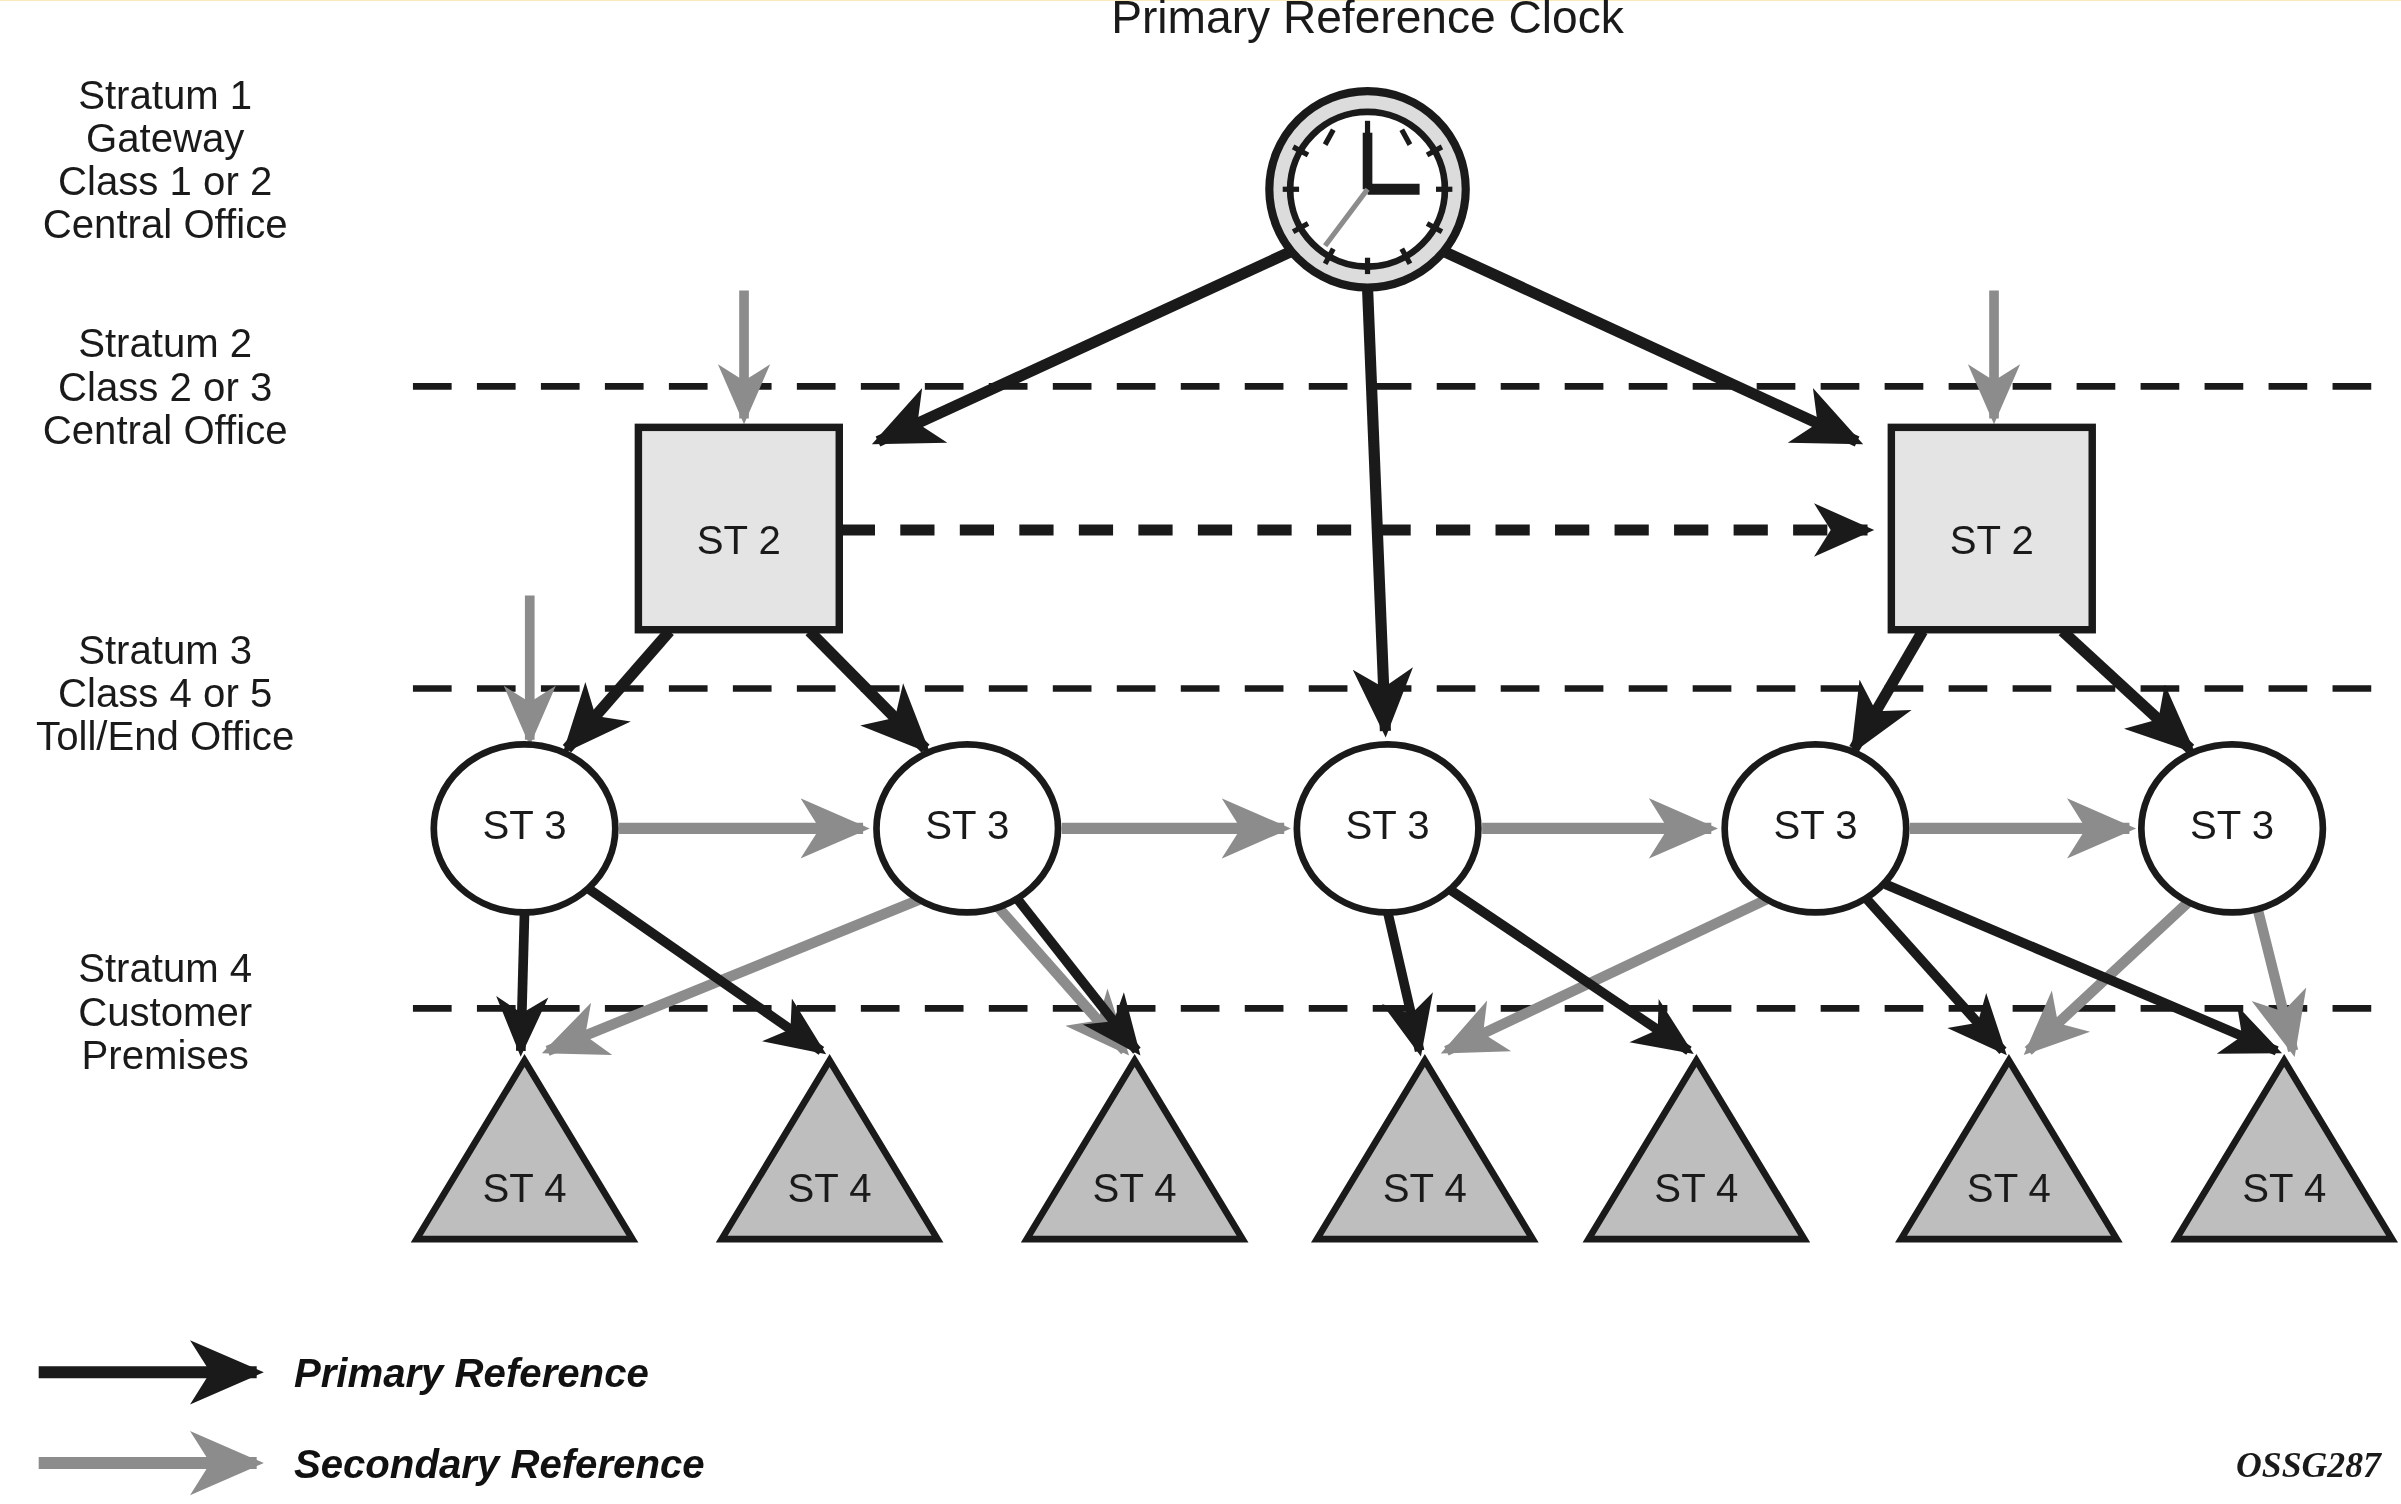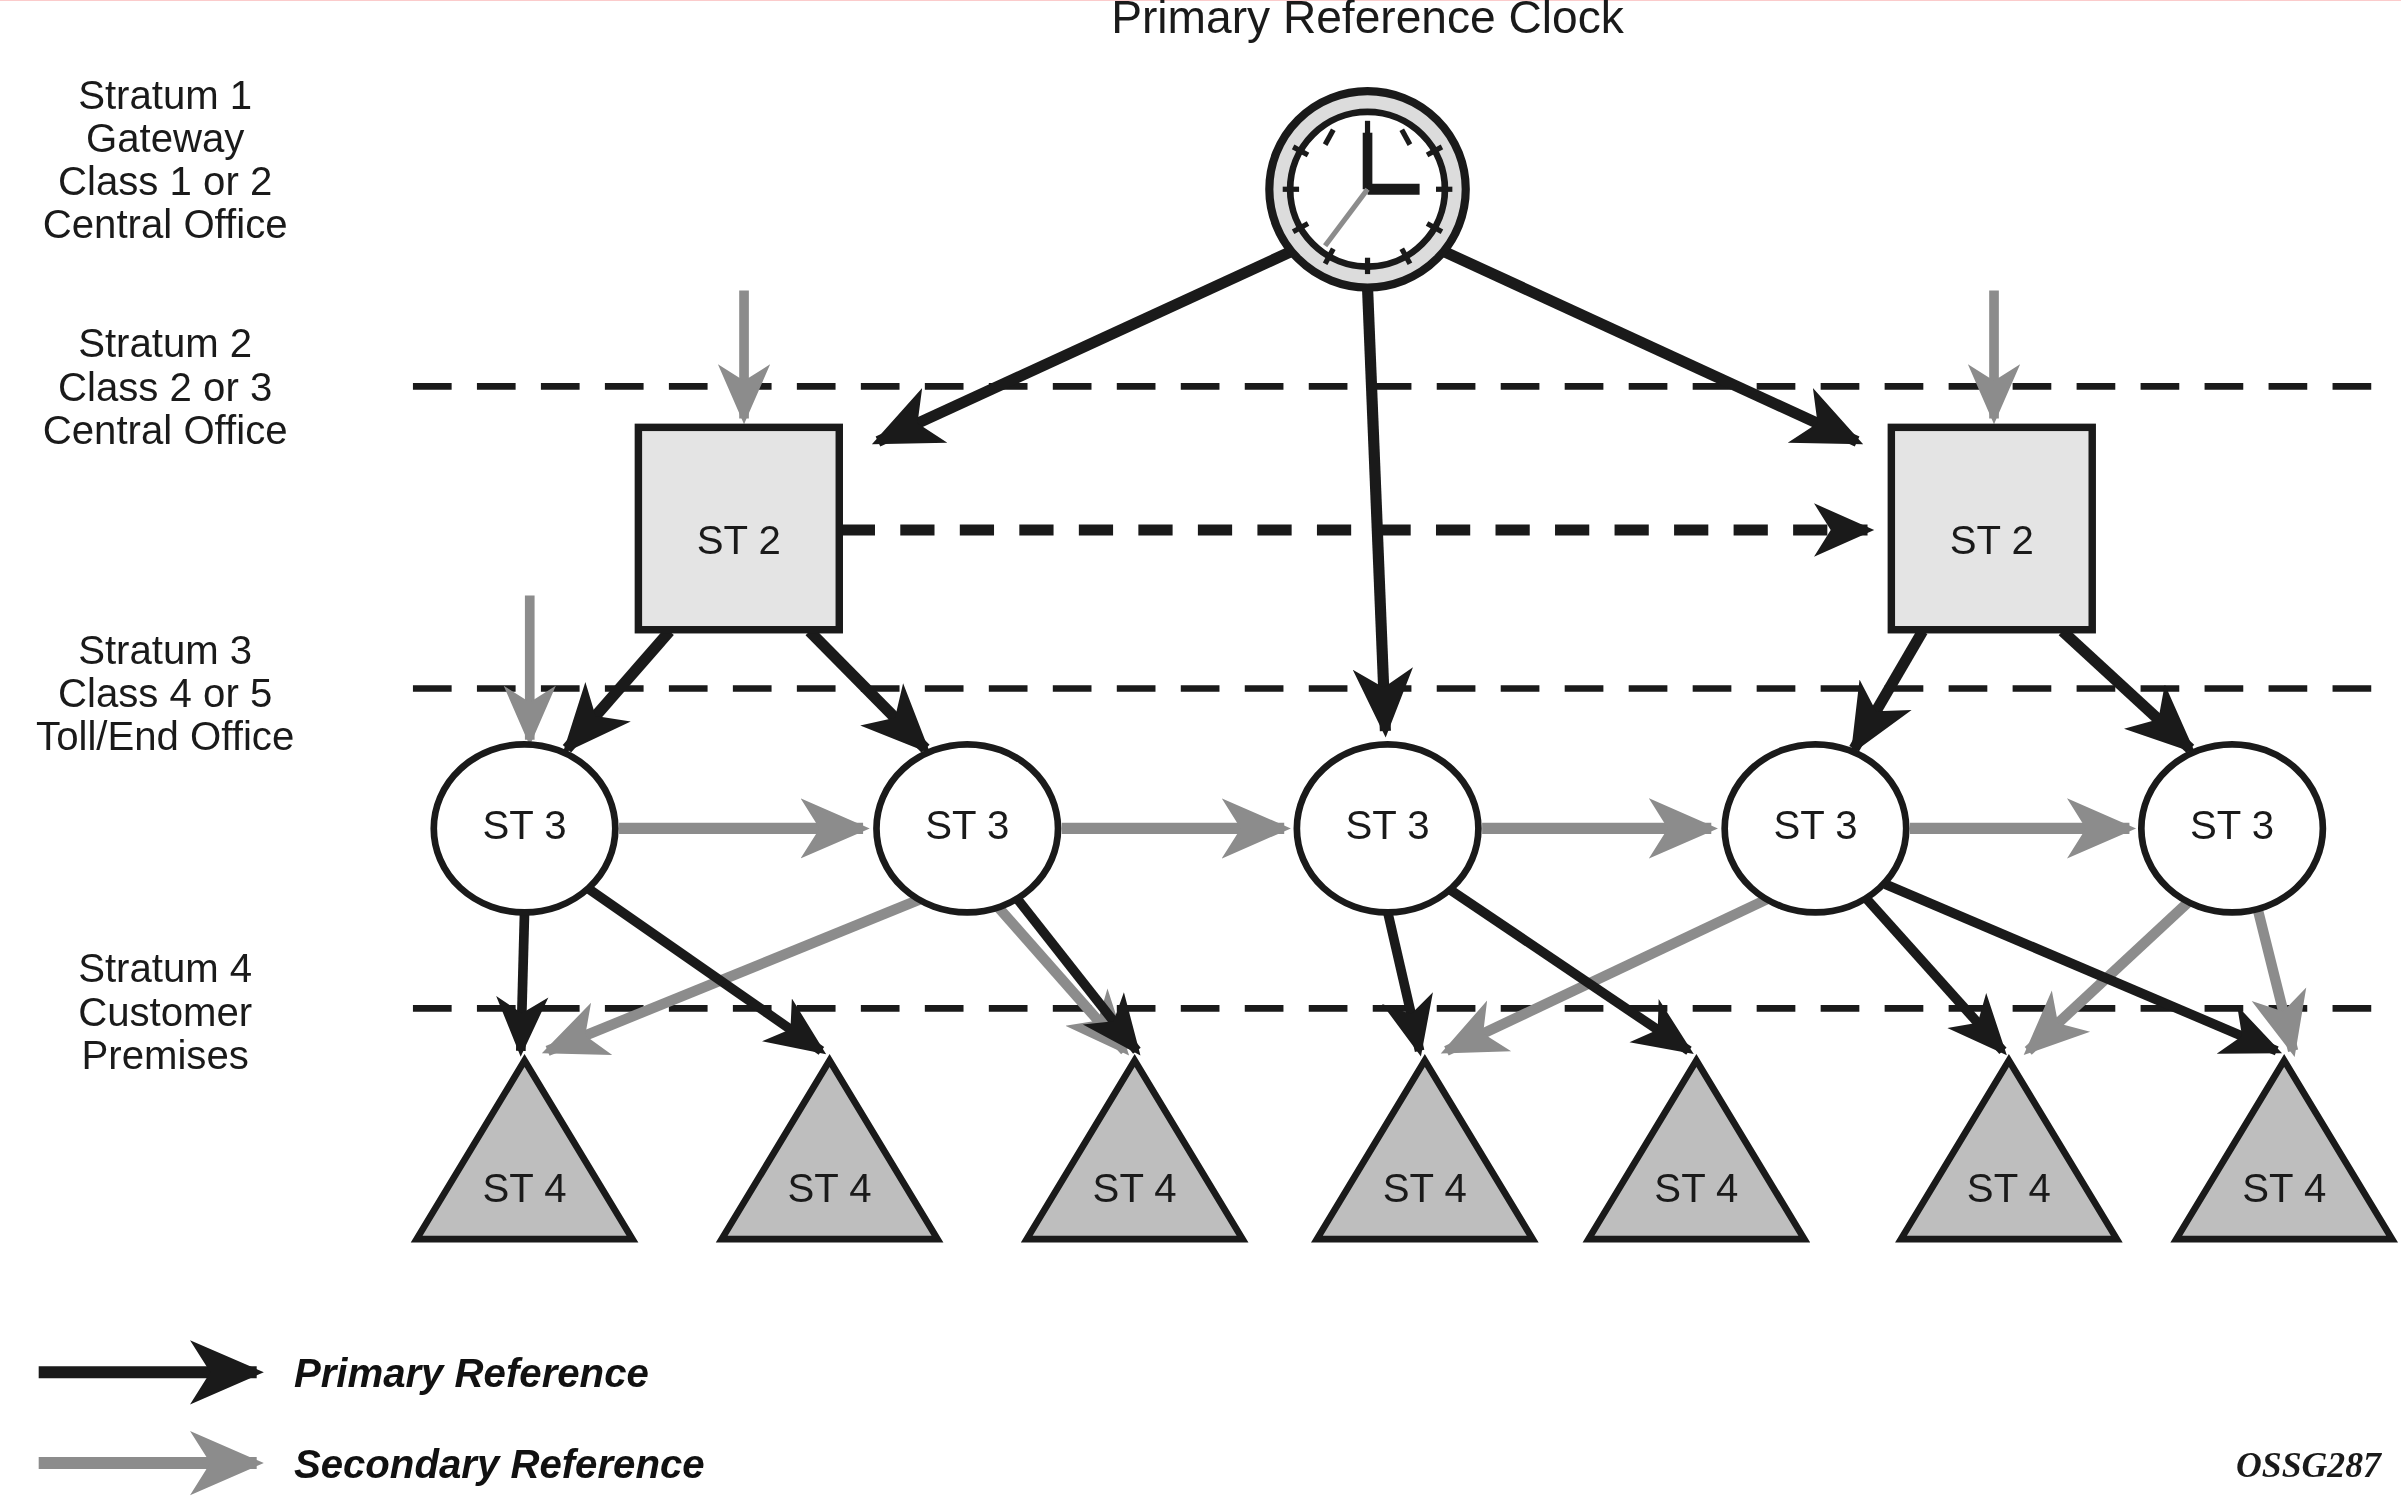--- a/index.html
+++ b/index.html
@@ -1,17 +1,17 @@
 <!DOCTYPE html>
 <html style="font-size:12px"><head>
 <meta charset="utf-8">
 <style>
   html,body{margin:0;padding:0;background:#ffffff;}
   body{width:2401px;height:1505px;font-family:"Liberation Sans",sans-serif;overflow:hidden;}
-  #stage{position:relative;width:2401px;height:1505px;background:#ef4444;}
+  #stage{position:relative;width:2401px;height:1505px;background:#eab308;}
   svg.diagram{position:absolute;top:0;left:0;width:2401px;height:1505px;display:block;}
   .ttl{font-family:"Liberation Sans",sans-serif;font-size:62px;fill:#1a1a1a;}
   .strat{font-family:"Liberation Sans",sans-serif;font-size:54px;fill:#1a1a1a;}
   .nodelbl{font-family:"Liberation Sans",sans-serif;font-size:54px;fill:#1a1a1a;}
   .legend{font-family:"Liberation Sans",sans-serif;font-size:54px;font-style:italic;font-weight:bold;fill:#111;}
   .figid{font-family:"Liberation Serif",serif;font-size:48px;font-style:italic;font-weight:bold;fill:#1a1a1a;}
 </style>
 </head>
 <body>
 

